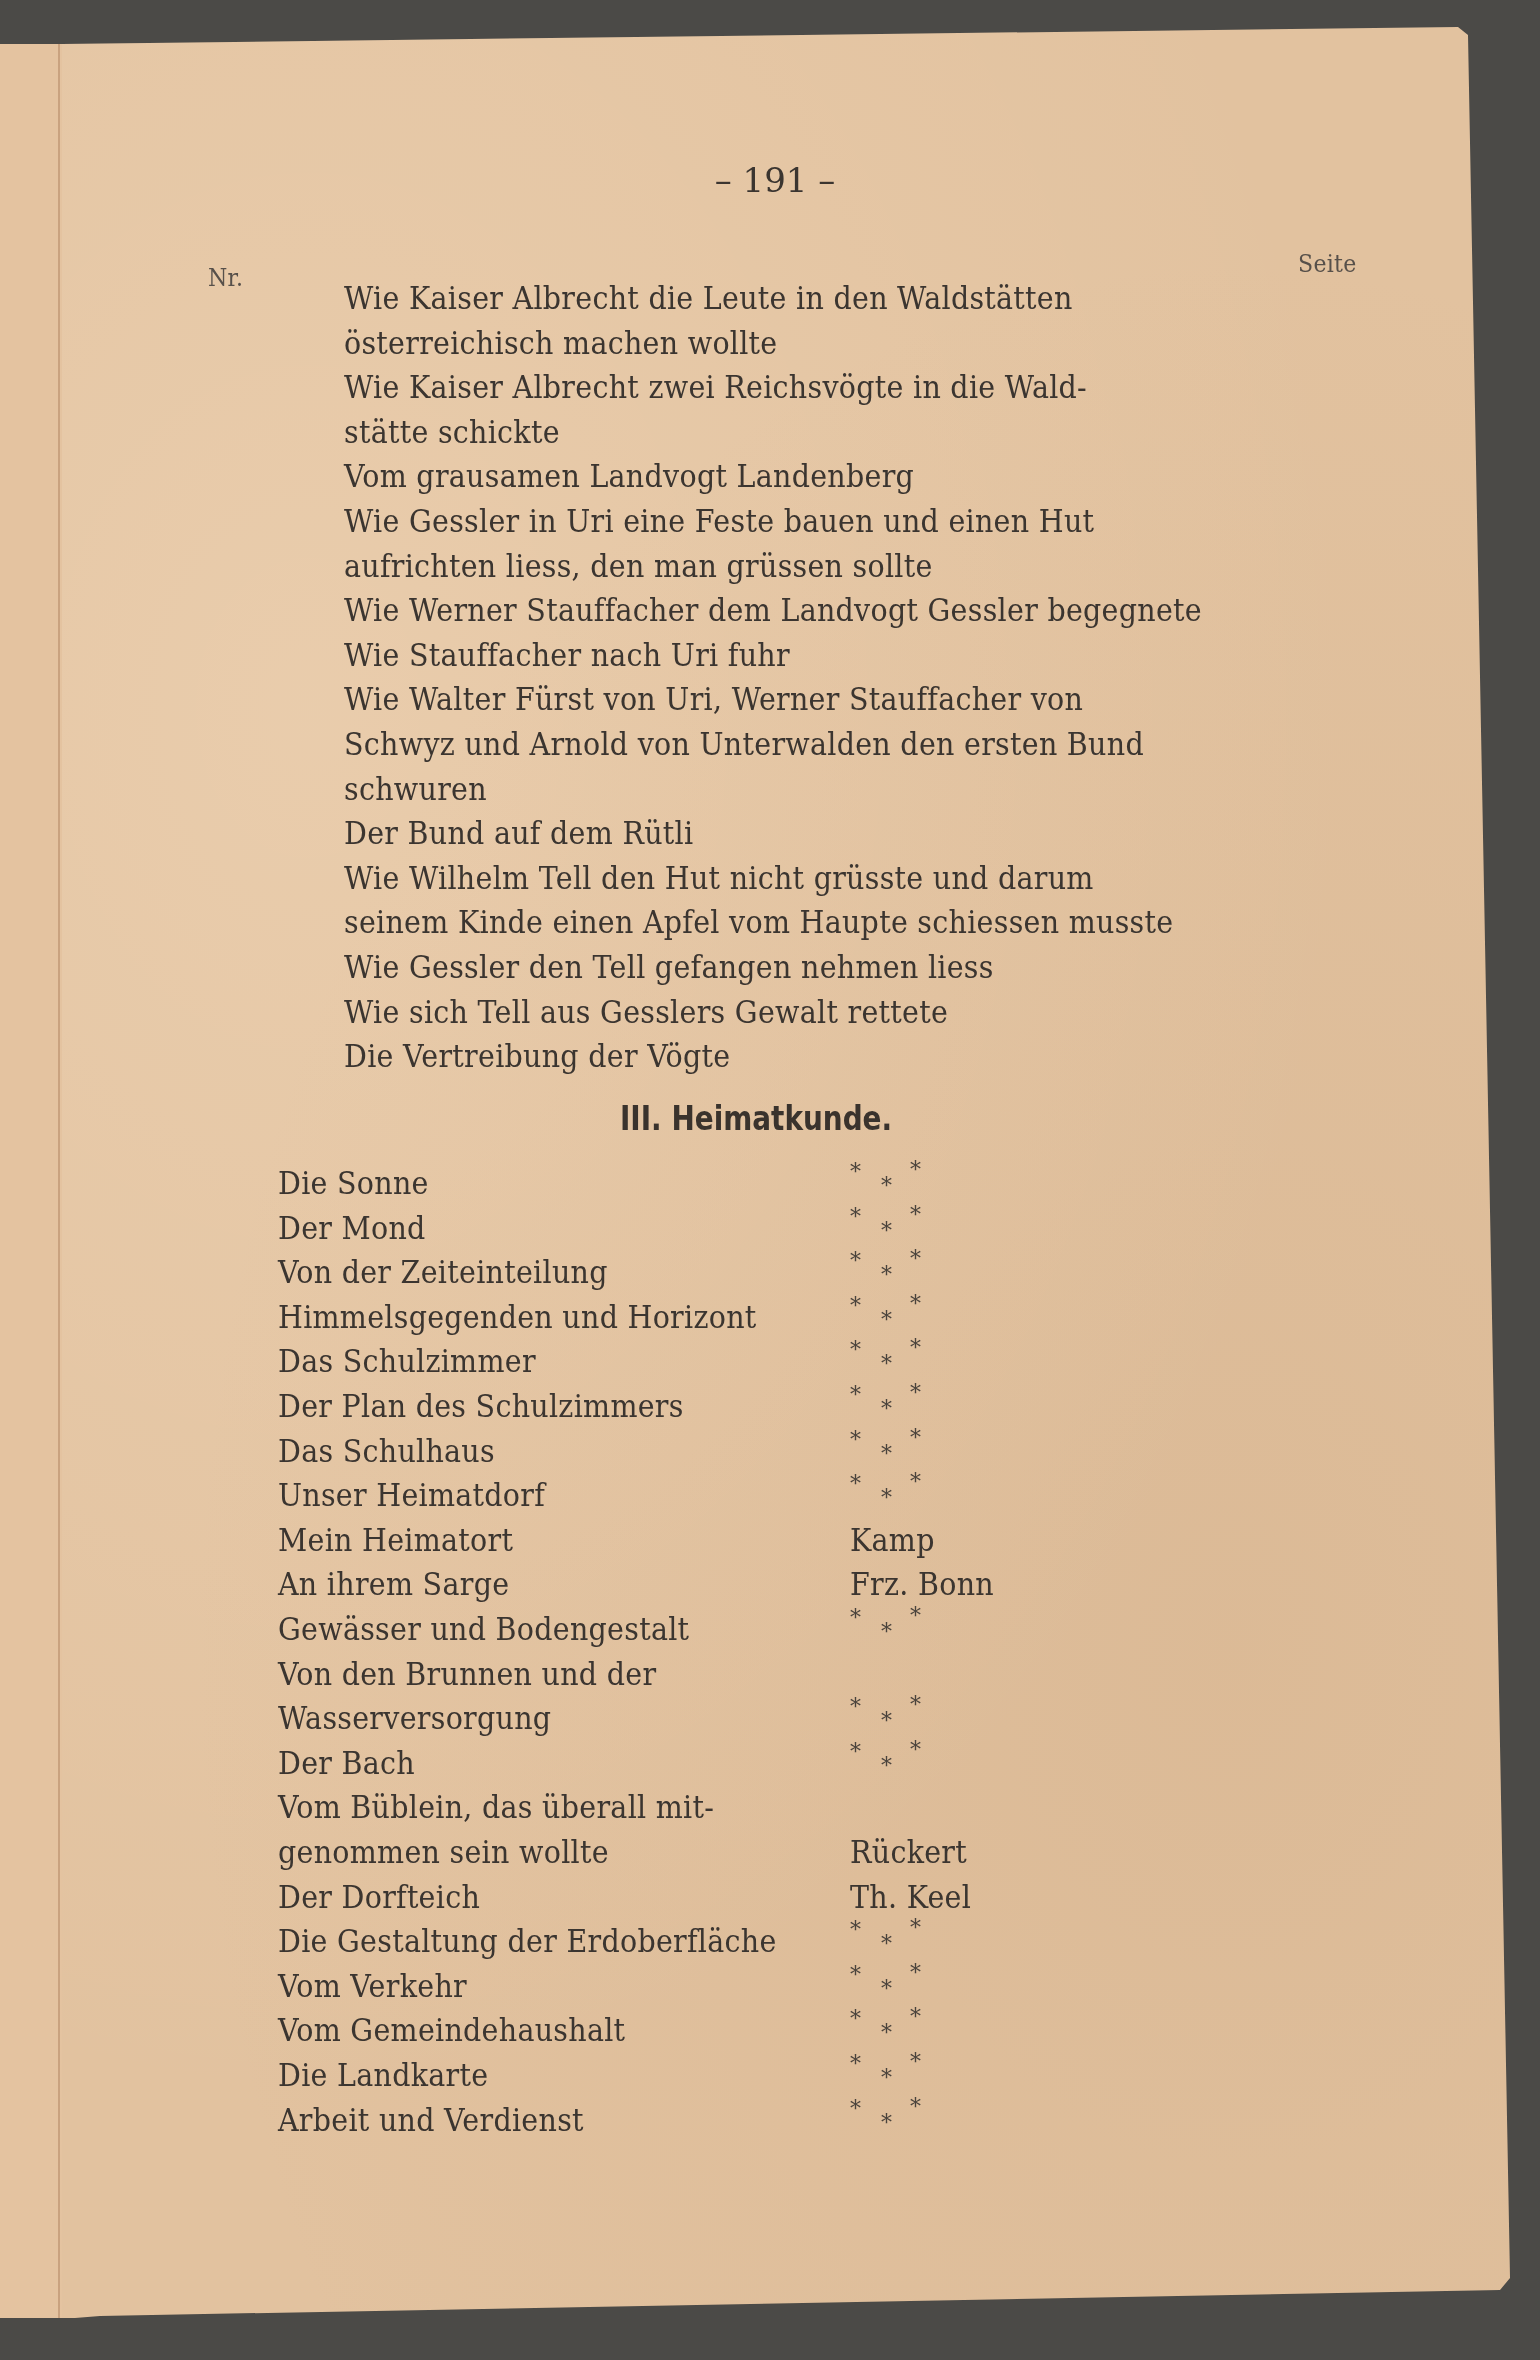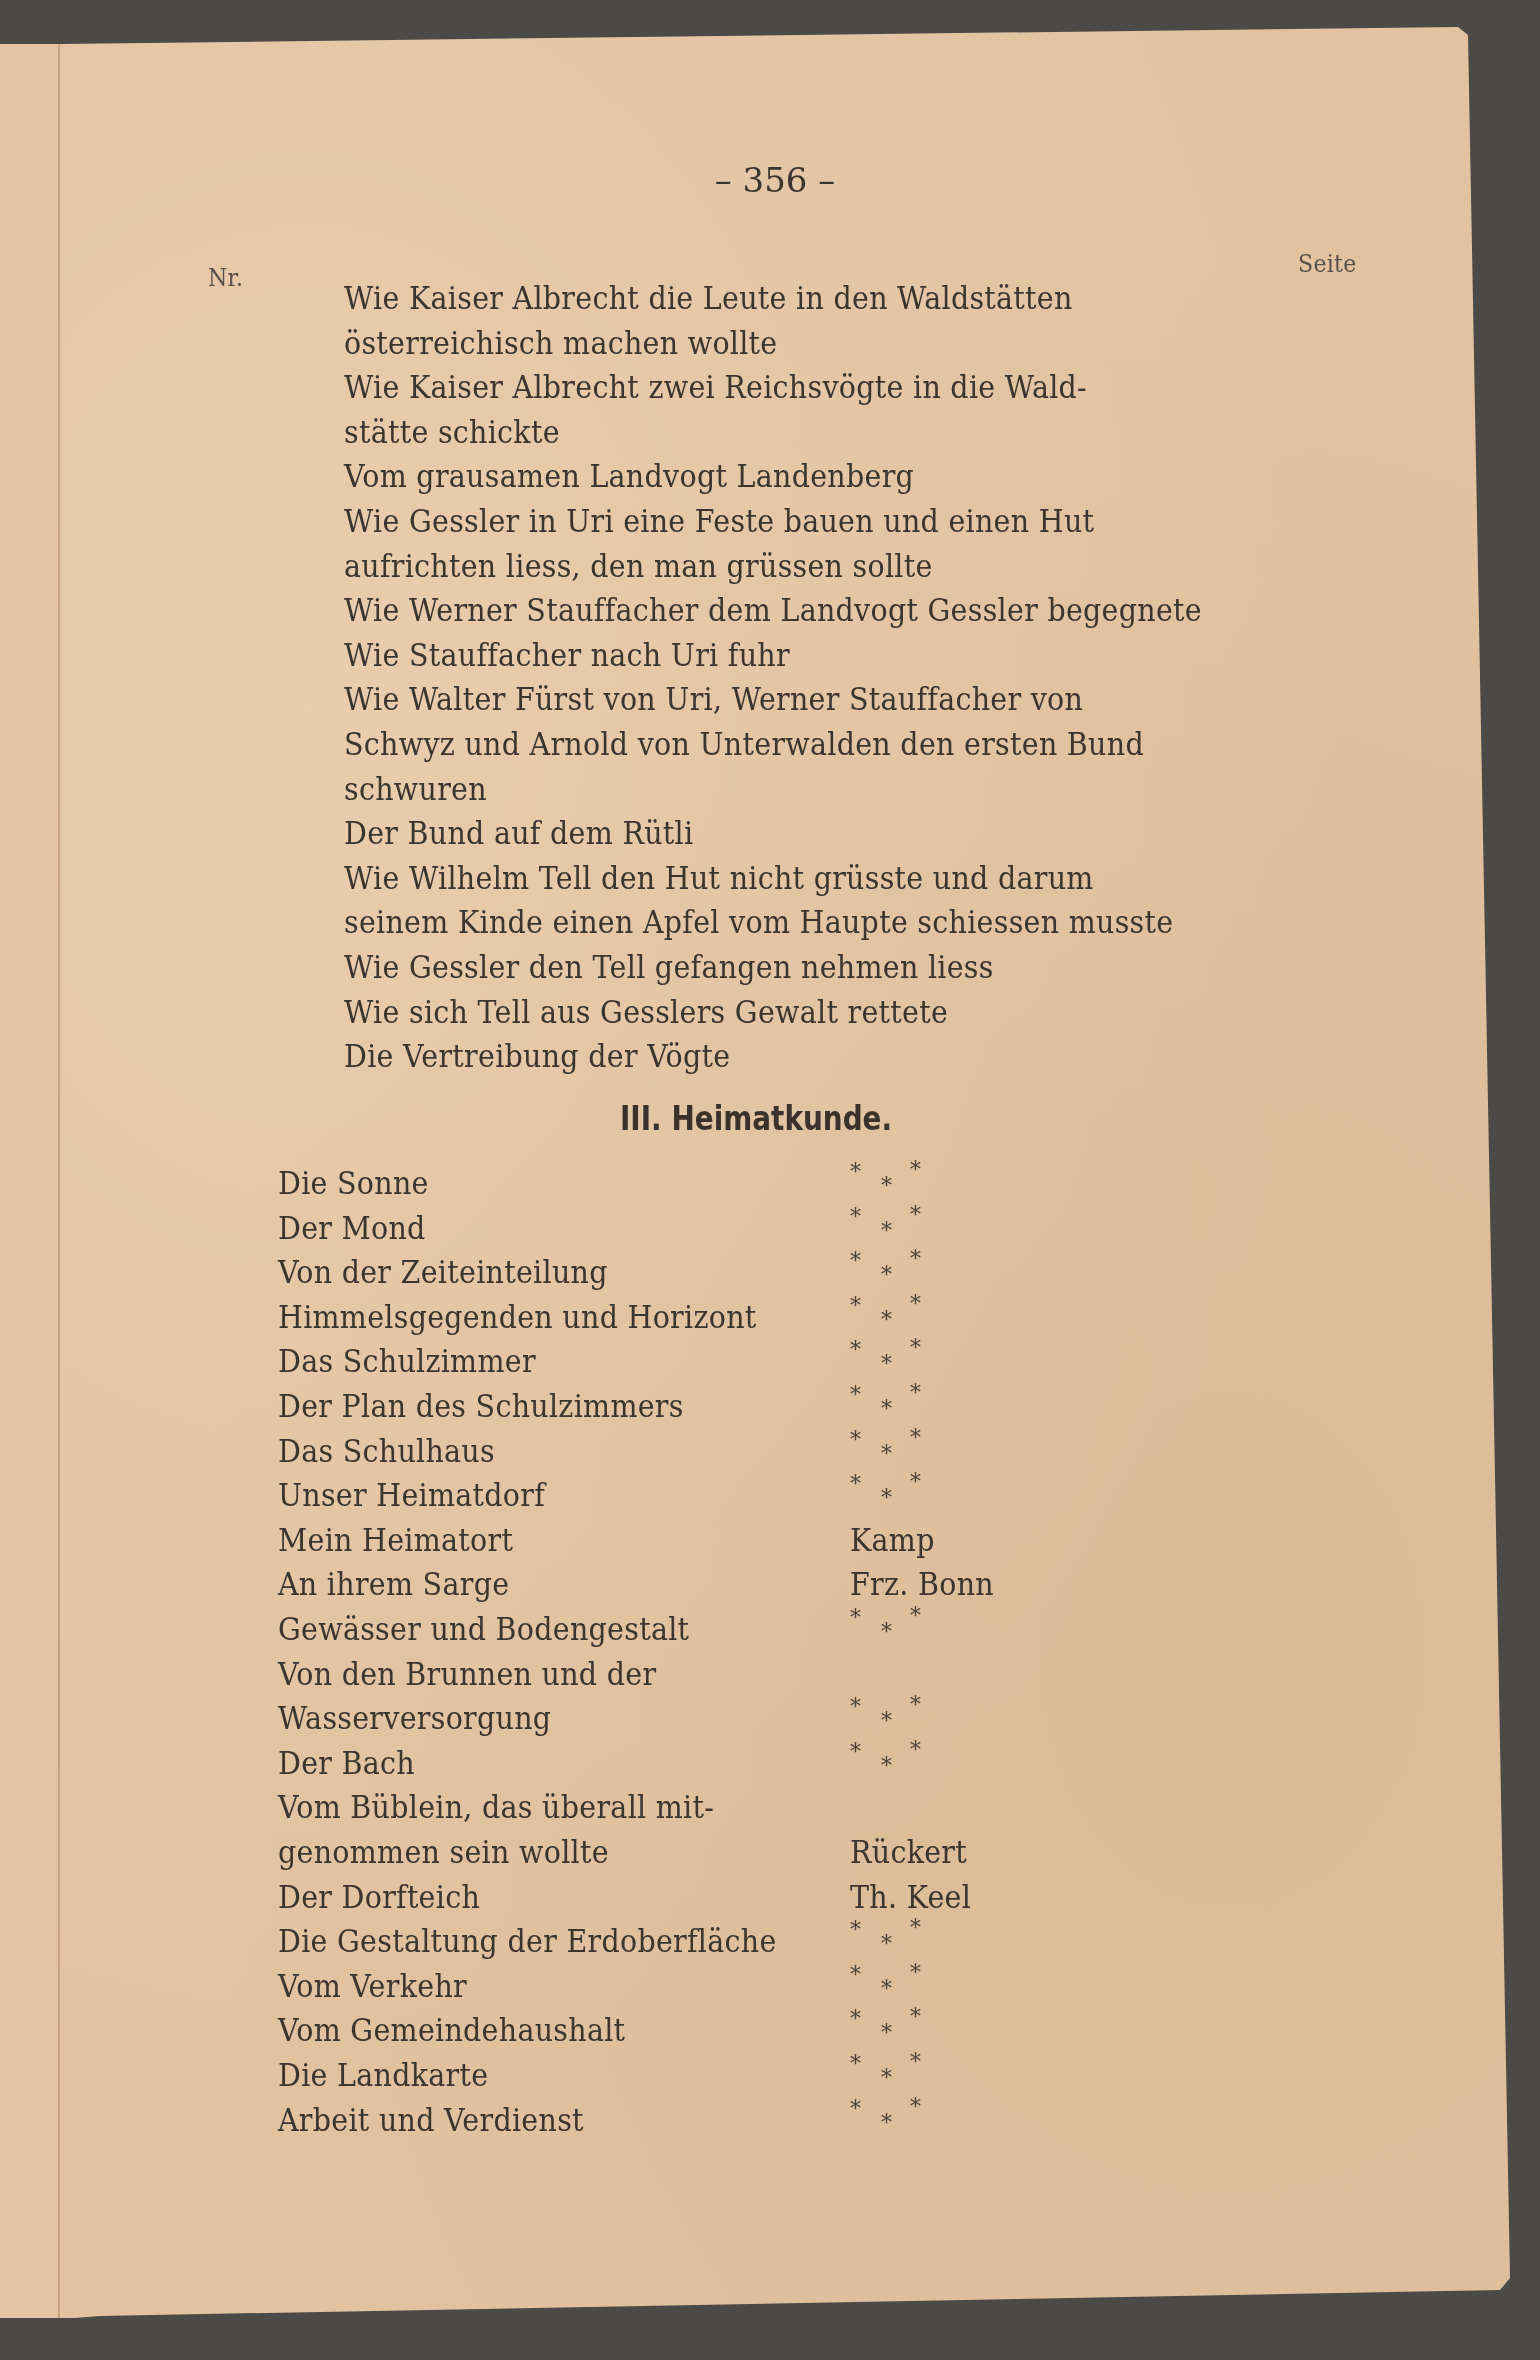--- a/index.html
+++ b/index.html
@@ -40,21 +40,21 @@
   .stars .b { left:60px; top:-8px; }
   .stars .c { left:31px; top:8px; }
 </style>
 </head>
 <body>
 
 <div class="prev-page"></div>
 <div class="page"></div>
 <div class="binding"></div>
 
-<div class="pagenum">– 356 –</div>
+<div class="pagenum">– 191 –</div>
 <div class="t hdr" style="left:208px;top:260px;">Nr.</div>
 <div class="t hdr" style="left:1298px;top:246px;">Seite</div>
 
 <div id="section-a">
     <div class="" style="position: absolute; left: 0px; top: 0px;">
       <div class="t" style="left: 344px; top: 280px;">Wie Kaiser Albrecht die Leute in den Waldstätten</div>
       <div class="t" style="left: 344px; top: 324.6px;">österreichisch machen wollte</div>
     </div>
     <div class="" style="position: absolute; left: 0px; top: 0px;">
       <div class="t" style="left: 344px; top: 369.2px;">Wie Kaiser Albrecht zwei Reichsvögte in die Wald-</div>

